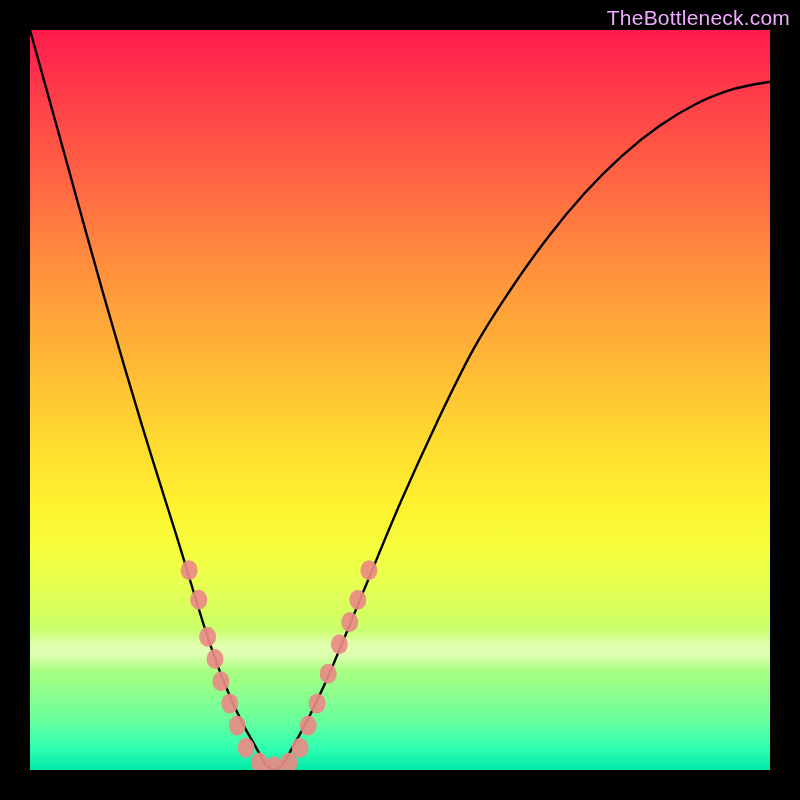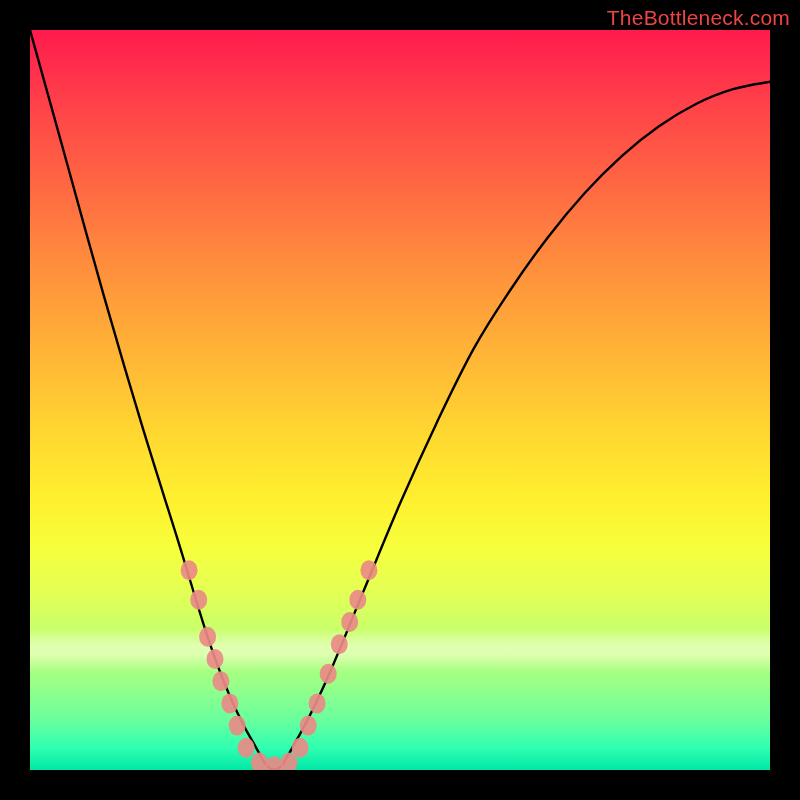--- a/index.html
+++ b/index.html
@@ -61,21 +61,21 @@
     position: absolute;
     left: 0;
     top: 0;
     width: 740px;
     height: 740px;
   }
   .watermark {
     position: absolute;
     top: 6px;
     right: 10px;
-    color: #ef4444;
+    color: #f0abfc;
     font-size: 21px;
     letter-spacing: 0.2px;
     font-weight: 400;
   }
 </style>
 </head>
 <body>
 
 <div class="watermark">TheBottleneck.com</div>
 

